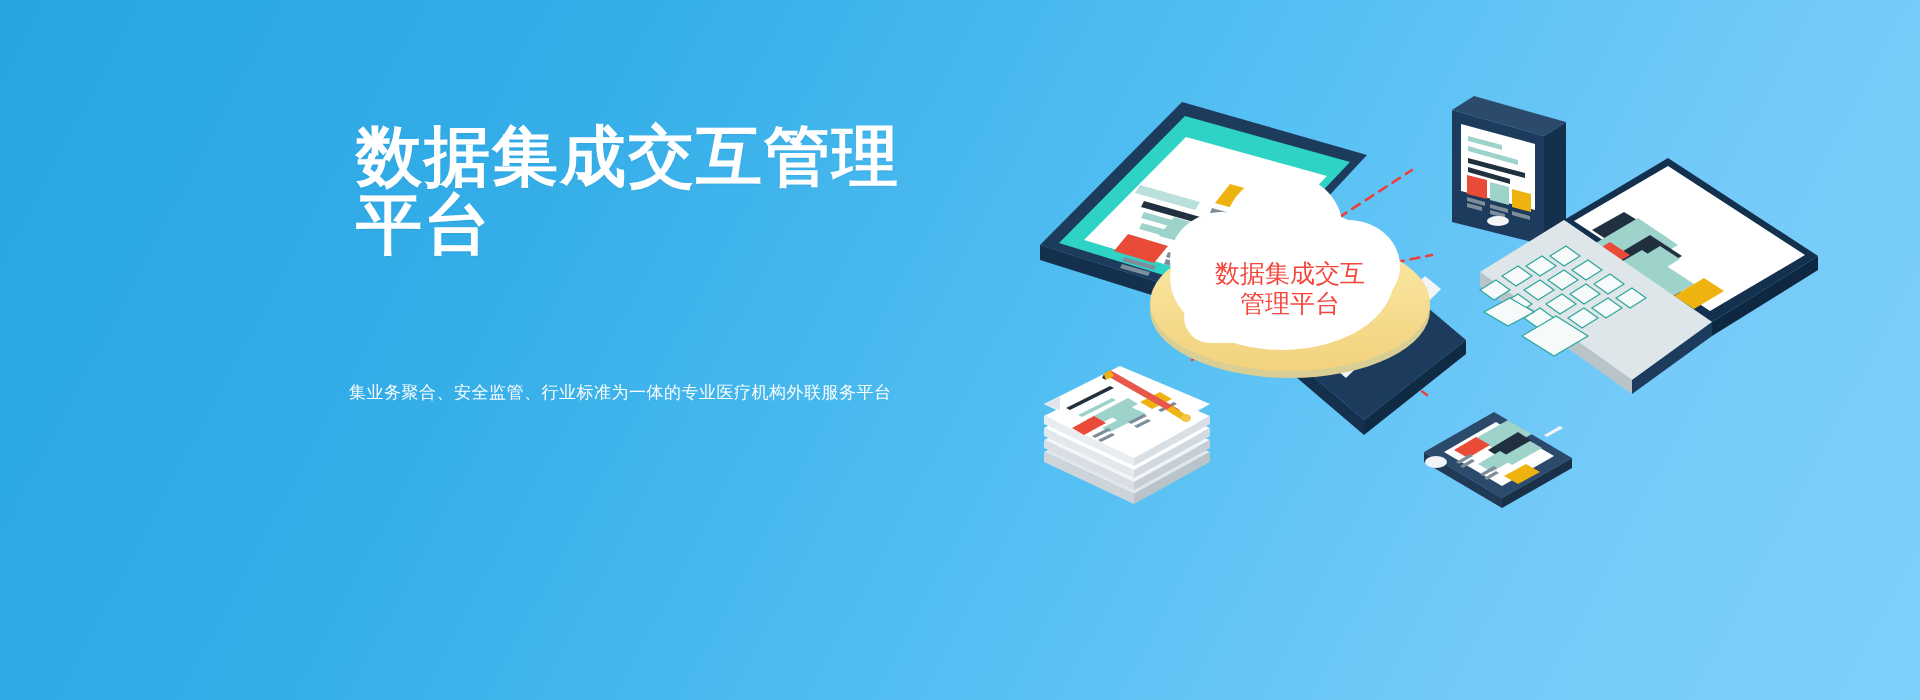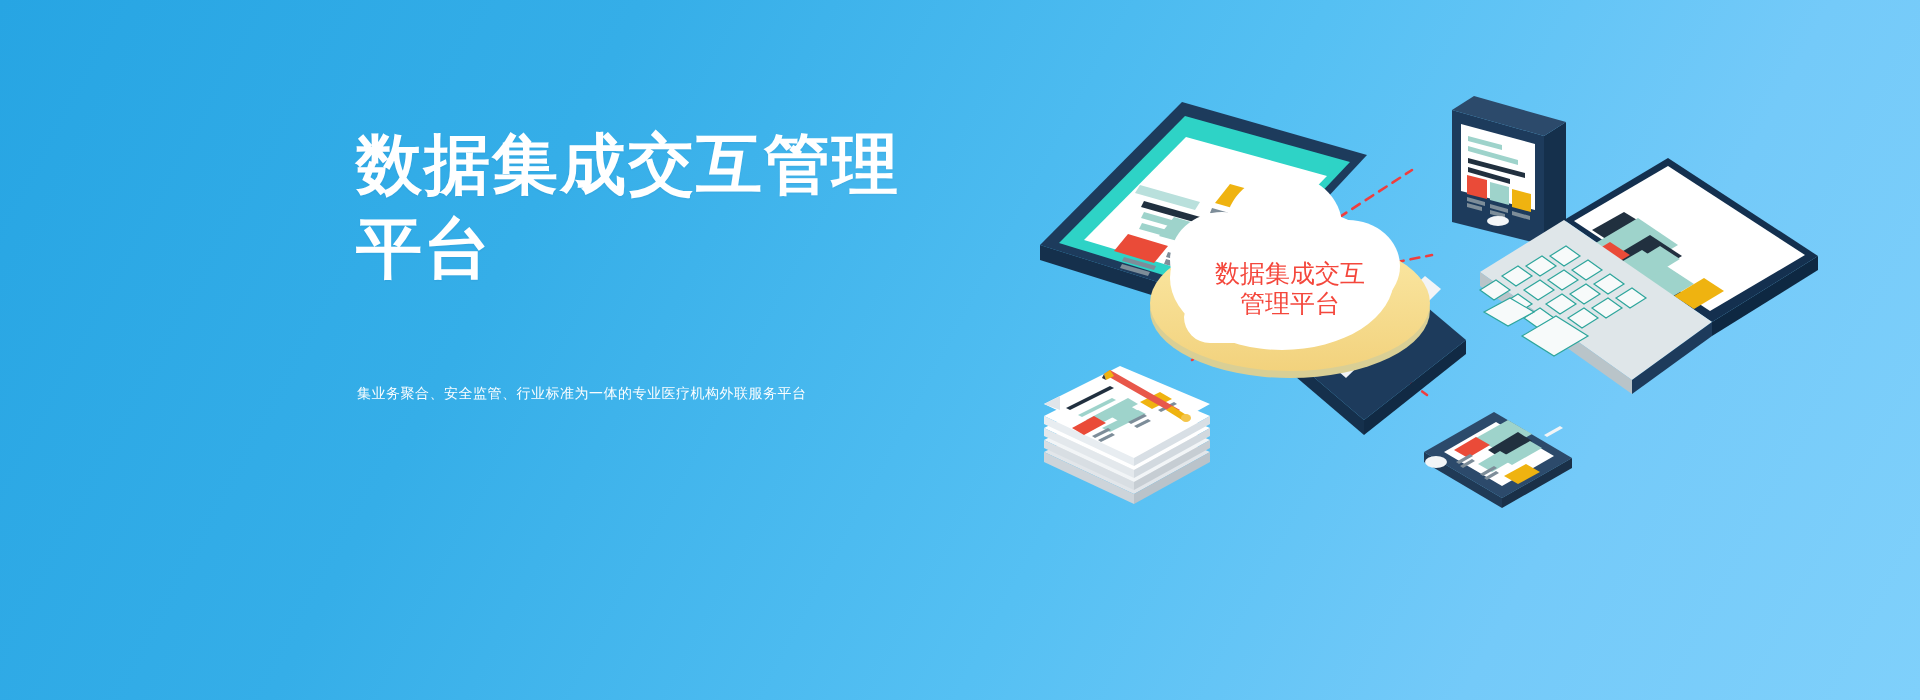--- a/index.html
+++ b/index.html
@@ -9,27 +9,27 @@
   }
   #banner{
     position:relative;width:1920px;height:700px;overflow:hidden;
     background:linear-gradient(118deg,#27a5e3 0%,#35aee8 28%,#55c0f3 58%,#74caf9 80%,#7fd0fb 100%);
   }
   
   #text-block{
     position:absolute;left:356px;top:122px;width:680px;
   }
   #headline{
-    color:#ffffff;font-size:66px;line-height:84px;font-weight:bold;
+    color:#ffffff;font-size:66px;line-height:68px;font-weight:bold;
     letter-spacing:2px;margin:0;white-space:pre-line;
     text-shadow:0 1px 2px rgba(0,60,110,.07);
   }
   #subhead{
-    position:absolute;left:357px;top:380px;
-    color:#ffffff;font-size:14px;letter-spacing:.5px;line-height:26px;
+    position:absolute;left:349px;top:380px;
+    color:#ffffff;font-size:17px;letter-spacing:.5px;line-height:26px;
     white-space:nowrap;opacity:.98;
   }
 
   
   #illustration{position:absolute;left:1032px;top:60px;width:800px;height:560px;}
   #illustration svg{display:block;}
 </style>
 </head>
 <body>
 

